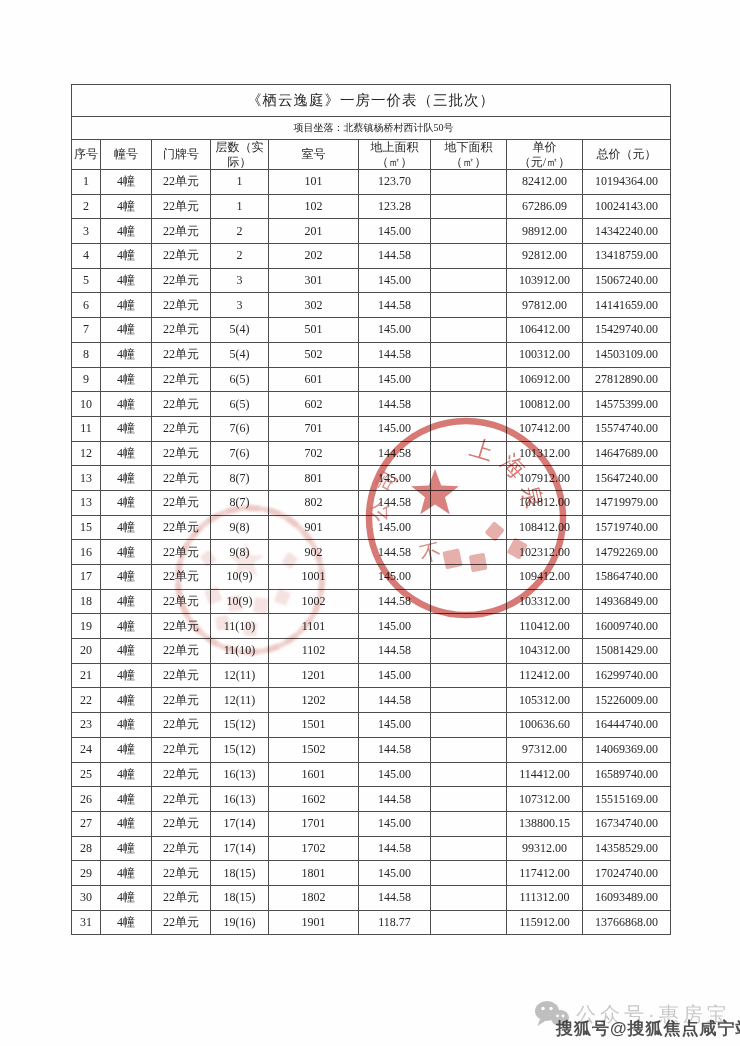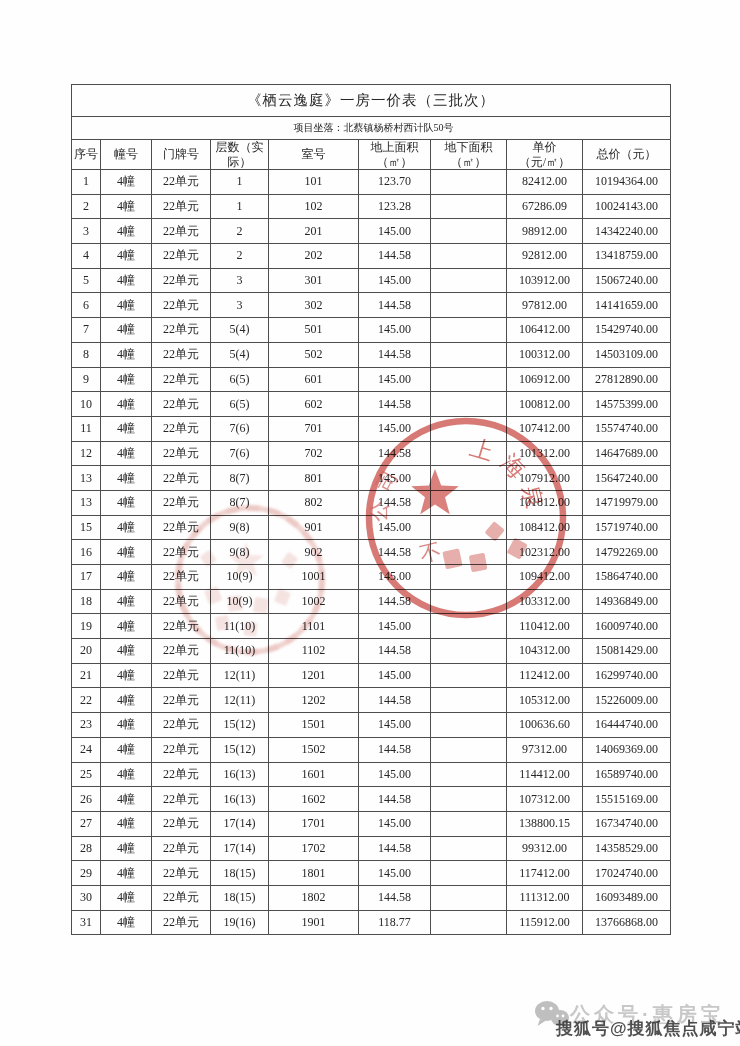--- a/index.html
+++ b/index.html
@@ -38,22 +38,22 @@
 
   
   .stamp{position:absolute;pointer-events:none;mix-blend-mode:multiply;}
   .stamp-primary{left:360px;top:412px;width:212px;height:212px;
     filter:blur(0.4px);opacity:0.85;}
   .stamp-secondary{left:166px;top:496px;width:168px;height:168px;
     filter:blur(1.3px);opacity:0.55;}
 
   
   .wm-light{
-    position:absolute;left:534px;top:999px;display:flex;align-items:center;
-    color:#c8c8c8;z-index:1;font-weight:bold;
+    position:absolute;left:534px;top:999px;display:flex;align-items:center;gap:6px;
+    color:#c8c8c8;z-index:1;
   }
   .wm-light .wm-text{font-size:20px;letter-spacing:4px;white-space:nowrap;
     font-family:"Liberation Sans","DejaVu Sans",sans-serif;}
   .wm-dark{
     position:absolute;left:556px;top:1017px;z-index:2;
     font-size:17px;font-weight:bold;letter-spacing:1px;white-space:nowrap;
     color:rgba(42,42,42,0.82);
     font-family:"Liberation Sans","DejaVu Sans",sans-serif;
   }
 </style>

